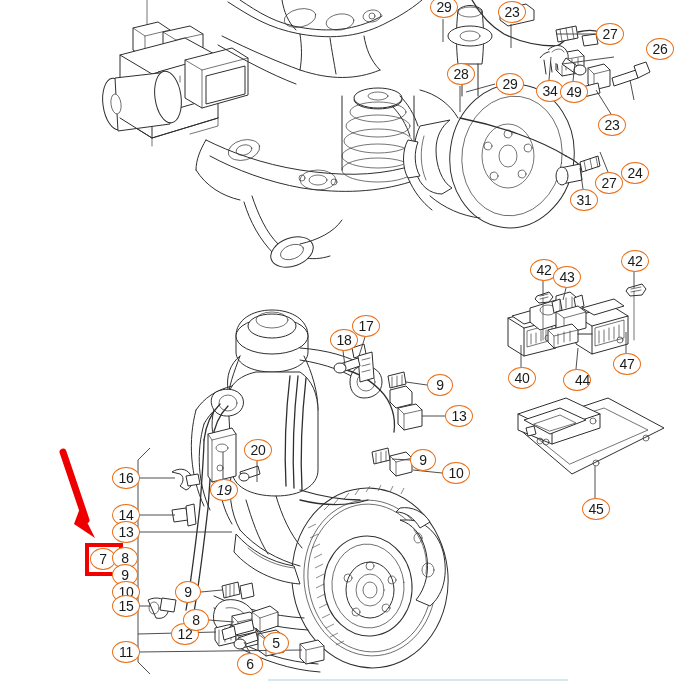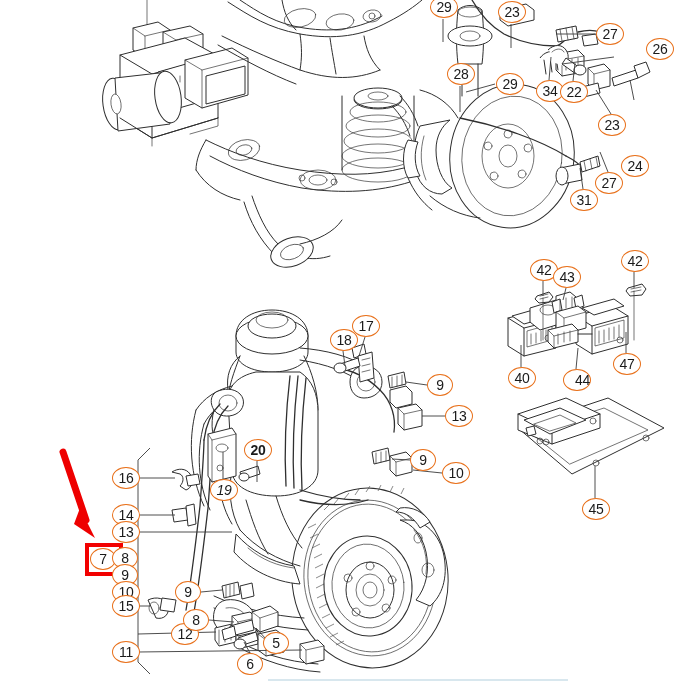--- a/index.html
+++ b/index.html
@@ -468,39 +468,39 @@
   <div class="hl-box" style="left:85px; top:543px; width:38px; height:33px;"></div>
 
   <div id="callout-layer">
       <div class="callout wide" style="left: 443px; top: 7px;">29</div>
       <div class="callout wide" style="left: 511px; top: 12px;">23</div>
       <div class="callout wide" style="left: 609px; top: 34px;">27</div>
       <div class="callout wide" style="left: 629px; top: 49px; margin-left: 17px;">26</div>
       <div class="callout wide" style="left: 460px; top: 74px;">28</div>
       <div class="callout wide" style="left: 509px; top: 84px;">29</div>
       <div class="callout wide" style="left: 549px; top: 91px;">34</div>
-      <div class="callout wide" style="left: 573px; top: 92px;">22</div>
-      <div class="callout wide" style="left: 634px; top: 111px; margin-top: 44px;">24</div>
+      <div class="callout wide" style="left: 573px; top: 92px;">49</div>
+      <div class="callout wide" style="left: 634px; top: 118px; margin-top: 44px;">24</div>
       <div class="callout wide" style="left: 611px; top: 125px;">23</div>
       <div class="callout wide" style="left: 608px; top: 183px;">27</div>
       <div class="callout wide" style="left: 583px; top: 200px;">31</div>
       <div class="callout wide" style="left: 543px; top: 270px;">42</div>
       <div class="callout wide" style="left: 566px; top: 277px;">43</div>
       <div class="callout wide" style="left: 634px; top: 261px;">42</div>
       <div class="callout wide" style="left: 521px; top: 378px;">40</div>
       <div class="callout wide" style="left: 576px; top: 380px; text-align: right;">44</div>
       <div class="callout wide" style="left: 626px; top: 364px;">47</div>
       <div class="callout wide" style="left: 595px; top: 509px;">45</div>
       <div class="callout wide" style="left: 365px; top: 326px;">17</div>
       <div class="callout wide" style="left: 343px; top: 340px;">18</div>
       <div class="callout" style="left: 440px; top: 385px;">9</div>
       <div class="callout wide" style="left: 458px; top: 416px;">13</div>
       <div class="callout" style="left: 423px; top: 460px;">9</div>
       <div class="callout wide" style="left: 455px; top: 473px;">10</div>
-      <div class="callout wide" style="left: 257px; top: 450px; font-weight: bold;">20</div>
+      <div class="callout wide" style="left: 257px; top: 450px;">20</div>
       <div class="callout wide" style="left: 223px; top: 490px; font-style: italic;">19</div>
       <div class="callout wide" style="left: 125px; top: 478px;">16</div>
       <div class="callout wide" style="left: 125px; top: 515px;">14</div>
       <div class="callout wide" style="left: 125px; top: 532px;">13</div>
       <div class="callout" style="left: 103px; top: 559px;">7</div>
       <div class="callout" style="left: 125px; top: 558px;">8</div>
       <div class="callout" style="left: 125px; top: 575px;">9</div>
       <div class="callout wide" style="left: 125px; top: 592px;">10</div>
       <div class="callout wide" style="left: 125px; top: 606px;">15</div>
       <div class="callout wide" style="left: 125px; top: 634px; margin-left: 46px;">12</div>

